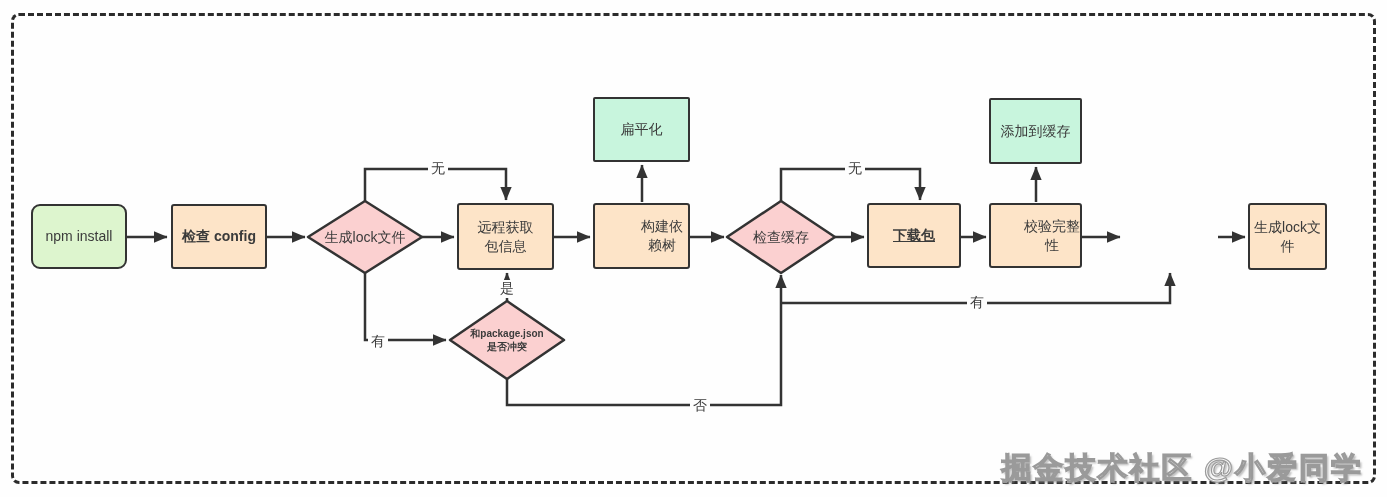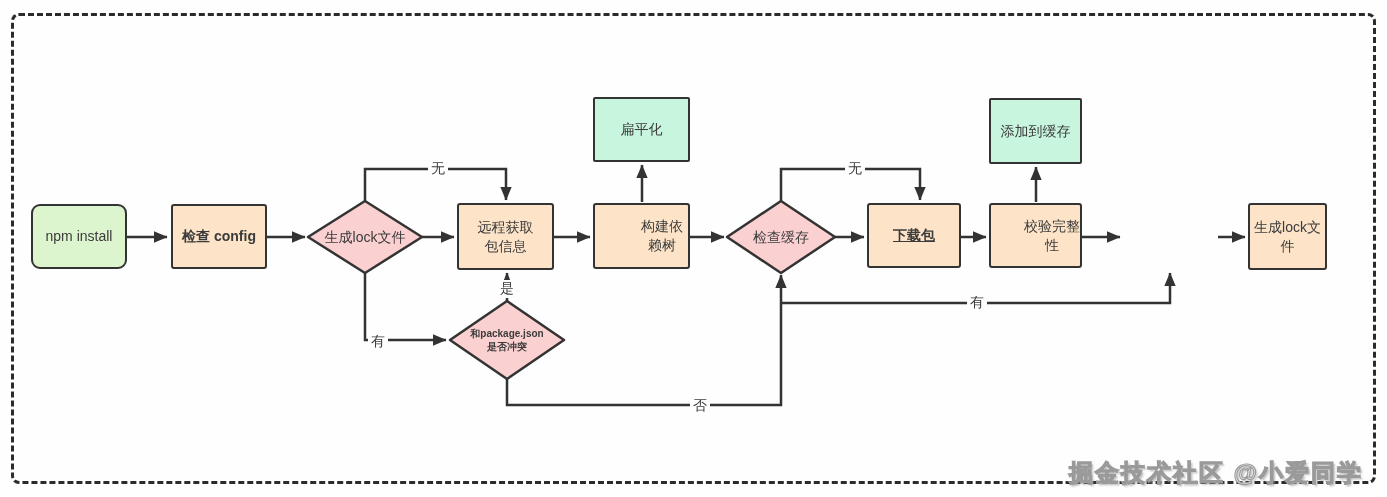--- a/index.html
+++ b/index.html
@@ -65,21 +65,21 @@
     background: #fefefe;
     padding: 0 3px;
     font-size: 14px;
     color: #3b3b3b;
   }
 
   .watermark {
     position: absolute;
     right: 24px;
     bottom: 8px;
-    font-size: 24px;
+    font-size: 30px;
     font-weight: bold;
     letter-spacing: 2px;
     color: #f8f8f8;
     -webkit-text-stroke: 1.2px #9a9a9a;
     text-shadow: 2px 2px 2px rgba(140,140,140,0.55);
     white-space: nowrap;
   }
 </style>
 </head>
 <body>

